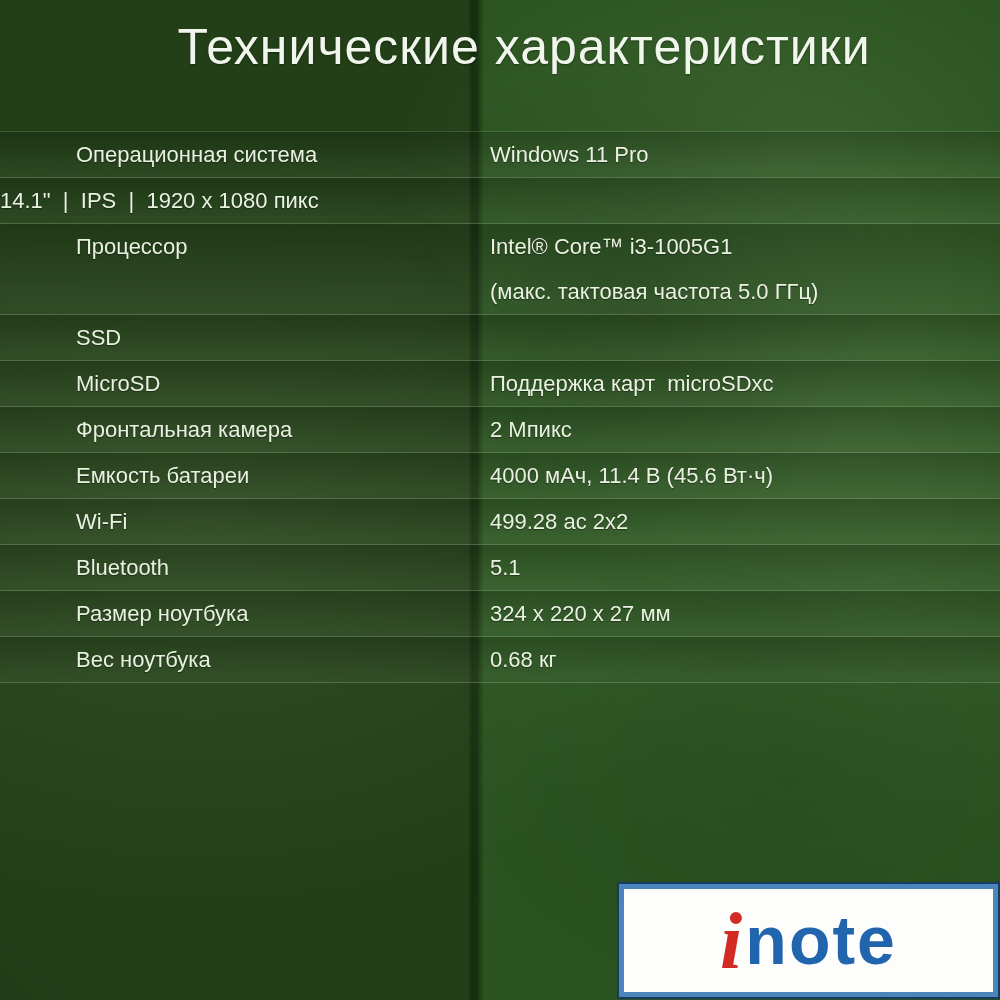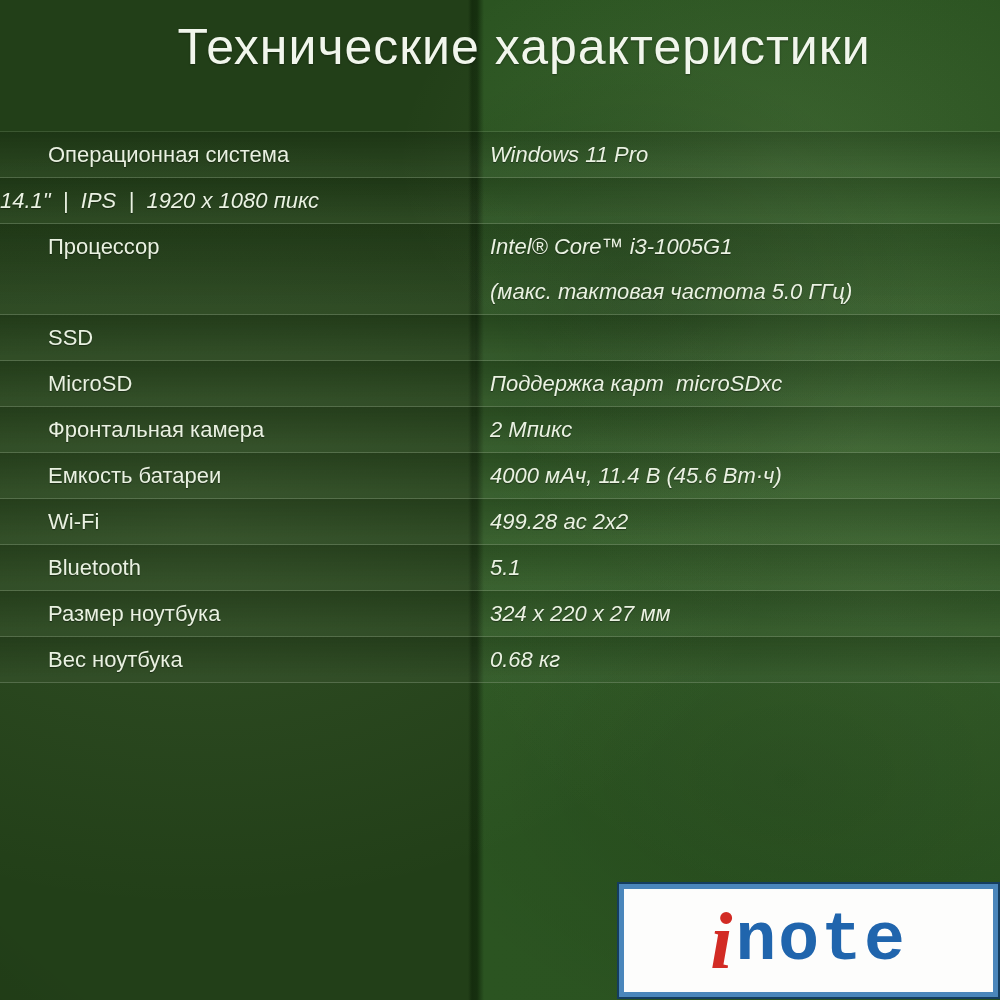--- a/index.html
+++ b/index.html
@@ -41,32 +41,31 @@
     border-top:1px solid rgba(195,220,180,0.16);
   }
   .row{
     display:flex;
     background:linear-gradient(180deg, rgba(0,0,0,0.15) 0%, rgba(255,255,255,0.035) 90%);
     border-bottom:1px solid rgba(197,222,182,0.30);
   }
   .cell-label{
     box-sizing:border-box;
     width:490px;
-    padding-left:48px;
+    padding-left:76px;
     line-height:45px;
     font-size:22px;
     color:#e9f1e1;
     text-shadow:0 1px 1px rgba(0,0,0,0.4);
   }
   .cell-value{
     flex:1;
     font-size:22px;
     color:#eaf2e2;
     text-shadow:0 1px 1px rgba(0,0,0,0.4);
-    font-style:italic;
   }
   .vline{
     line-height:45px;
     white-space:pre-wrap;
   }
   .logo-box{
     position:absolute;
     right:2px;bottom:3px;
     box-sizing:border-box;
     width:379px;height:113px;
@@ -76,21 +75,21 @@
     display:flex;align-items:center;justify-content:center;
   }
   .logo-i{
     font-family:"Liberation Serif", serif;
     font-style:italic;font-weight:bold;
     font-size:80px;line-height:0.9;
     color:#d22b24;
     margin-right:3px;
   }
   .logo-note{
-    font-family:Liberation Mono, monospace;
+    font-family:Liberation Sans, sans-serif;
     font-weight:bold;
     font-size:68px;line-height:0.9;
     letter-spacing:2px;
     color:#2065ad;
   }
 </style>
 </head>
 <body>
 
 <div class="canvas">

